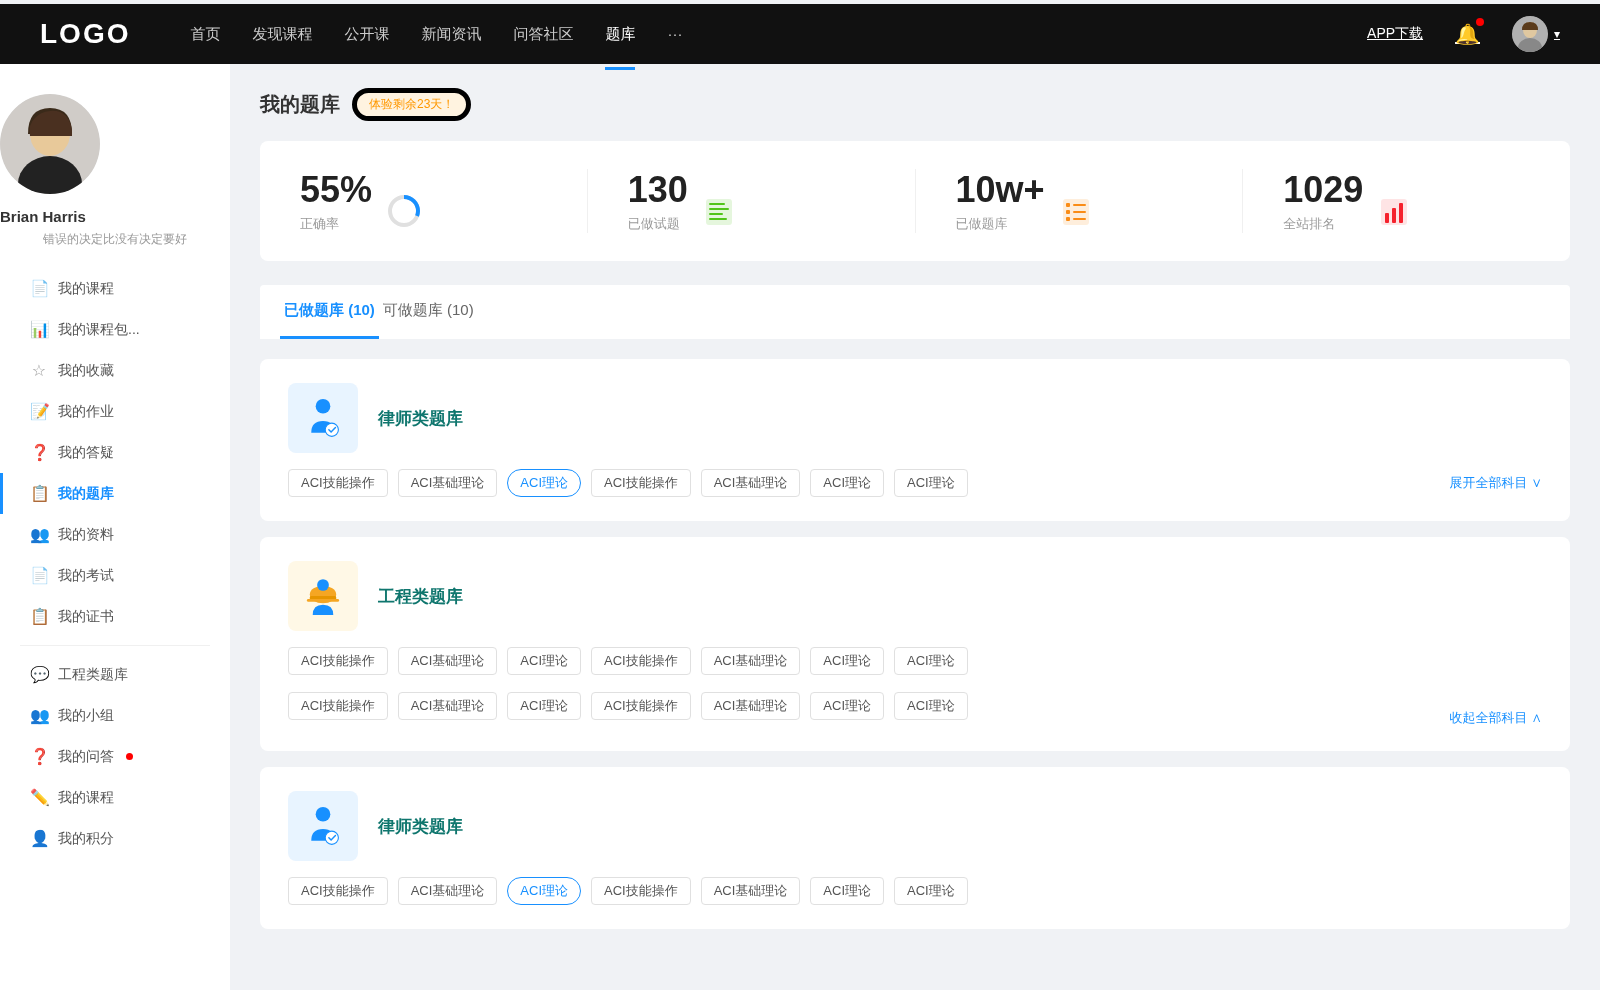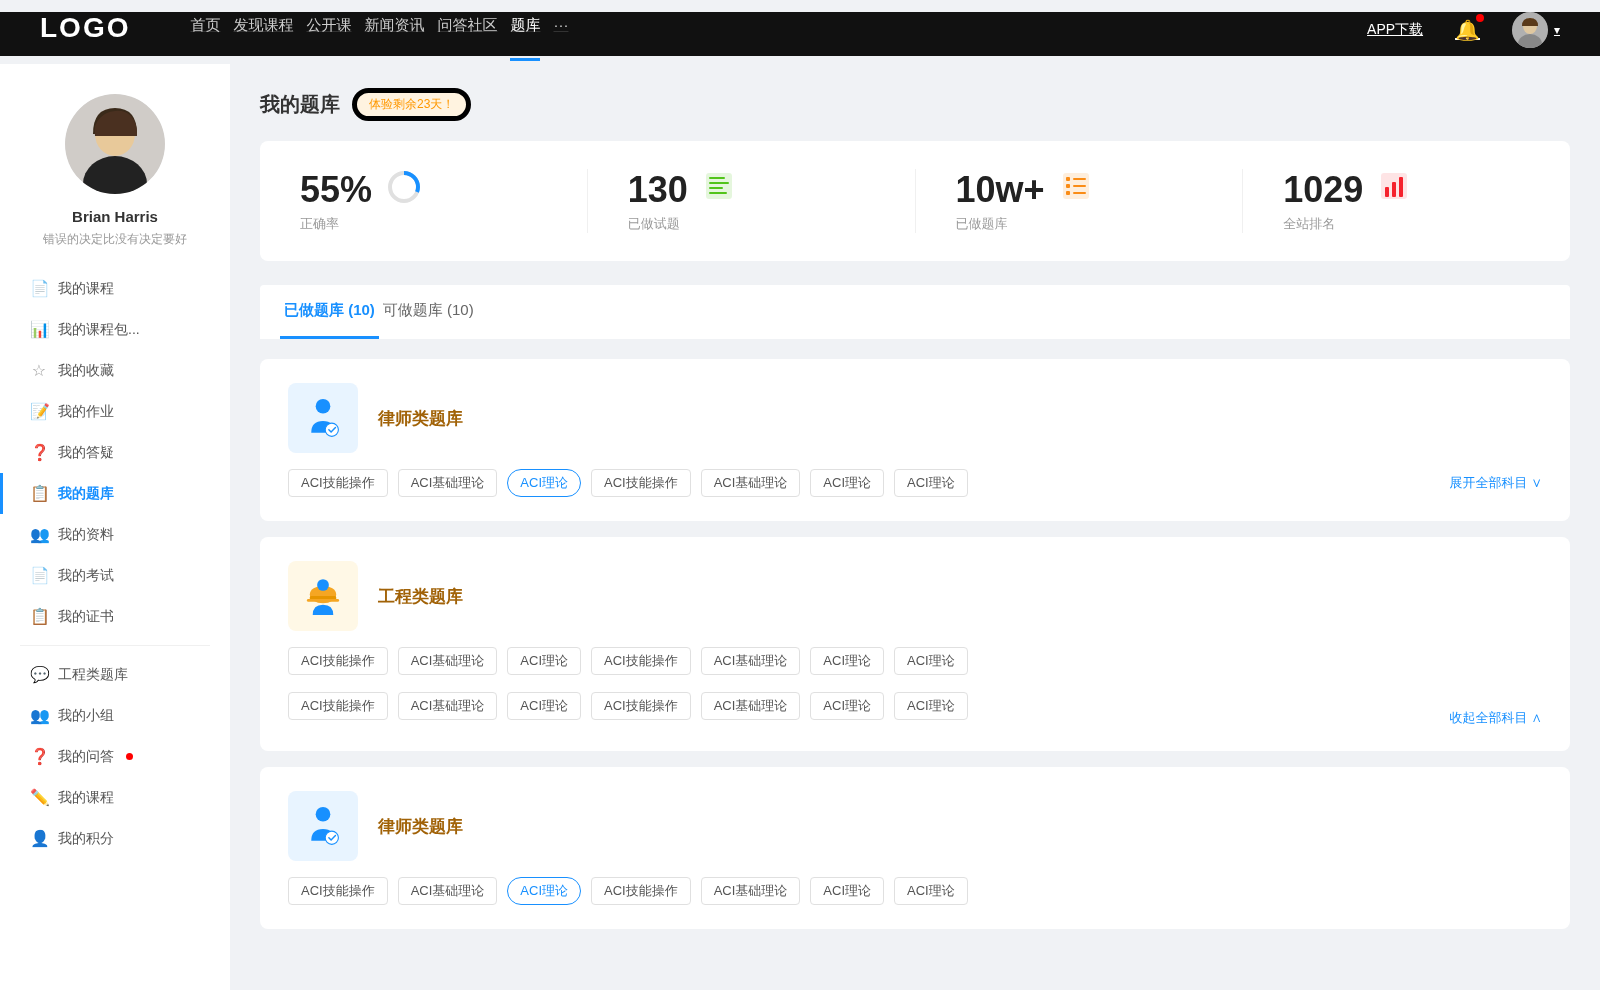--- a/index.html
+++ b/index.html
@@ -1,40 +1,39 @@
 <!DOCTYPE html>
 <html><head>
   <meta charset="utf-8">
   <style>
     * { box-sizing: border-box; margin: 0; padding: 0; }
     body { font-family: -apple-system, BlinkMacSystemFont, 'PingFang SC', 'Microsoft YaHei', sans-serif; background: #f0f2f5; color: #333; }
 
     
     .header {
       background: #111;
-      height: 44px;
-      display: flex;
-      align-items: flex-start;
+      height: 60px;
+      display: flex;
+      align-items: center;
       padding: 0 40px;
       position: fixed;
-      top: 12px; left: 0; right: 0;
+      top: 4px; left: 0; right: 0;
       z-index: 100;
     }
     .header-logo {
       color: #fff;
       font-size: 28px;
       font-weight: bold;
       letter-spacing: 2px;
       margin-right: 60px;
     }
     .header-nav {
       display: flex;
-      gap: 13px;
+      gap: 32px;
       flex: 1;
-      text-decoration: underline;
     }
     .header-nav-item {
       color: #ccc;
       font-size: 15px;
       cursor: pointer;
       padding: 4px 0;
       position: relative;
     }
     .header-nav-item.active {
       color: #fff;
@@ -94,21 +93,20 @@
     }
 
     
     .sidebar {
       width: 230px;
       background: #fff;
       flex-shrink: 0;
       padding: 30px 0 20px;
       display: flex;
       flex-direction: column;
-      align-items: center;
     }
     .profile-avatar {
       width: 100px;
       height: 100px;
       border-radius: 50%;
       background: #e0e0e0;
       overflow: hidden;
       margin-bottom: 14px;
       display: flex;
       align-items: center;
@@ -208,21 +206,21 @@
     .stats-row {
       background: #fff;
       border-radius: 8px;
       display: flex;
       padding: 28px 40px;
       gap: 40px;
       margin-bottom: 24px;
     }
     .stat-item {
       display: flex;
-      align-items: flex-start;
+      align-items: flex-end;
       gap: 14px;
       flex: 1;
       border-right: 1px solid #f0f0f0;
       padding-right: 40px;
     }
     .stat-item:last-child {
       border-right: none;
       padding-right: 0;
     }
     .stat-value {
@@ -277,21 +275,21 @@
       border-radius: 8px;
       background: #e8f4ff;
       display: flex;
       align-items: center;
       justify-content: center;
       flex-shrink: 0;
     }
     .bank-title {
       font-size: 17px;
       font-weight: 600;
-      color: #a16207;
+      color: #0f766e;
     }
     .bank-tags {
       display: flex;
       flex-wrap: wrap;
       gap: 10px;
       align-items: center;
       margin-top: 8px;
     }
     .bank-tag {
       border: 1px solid #e0e0e0;

